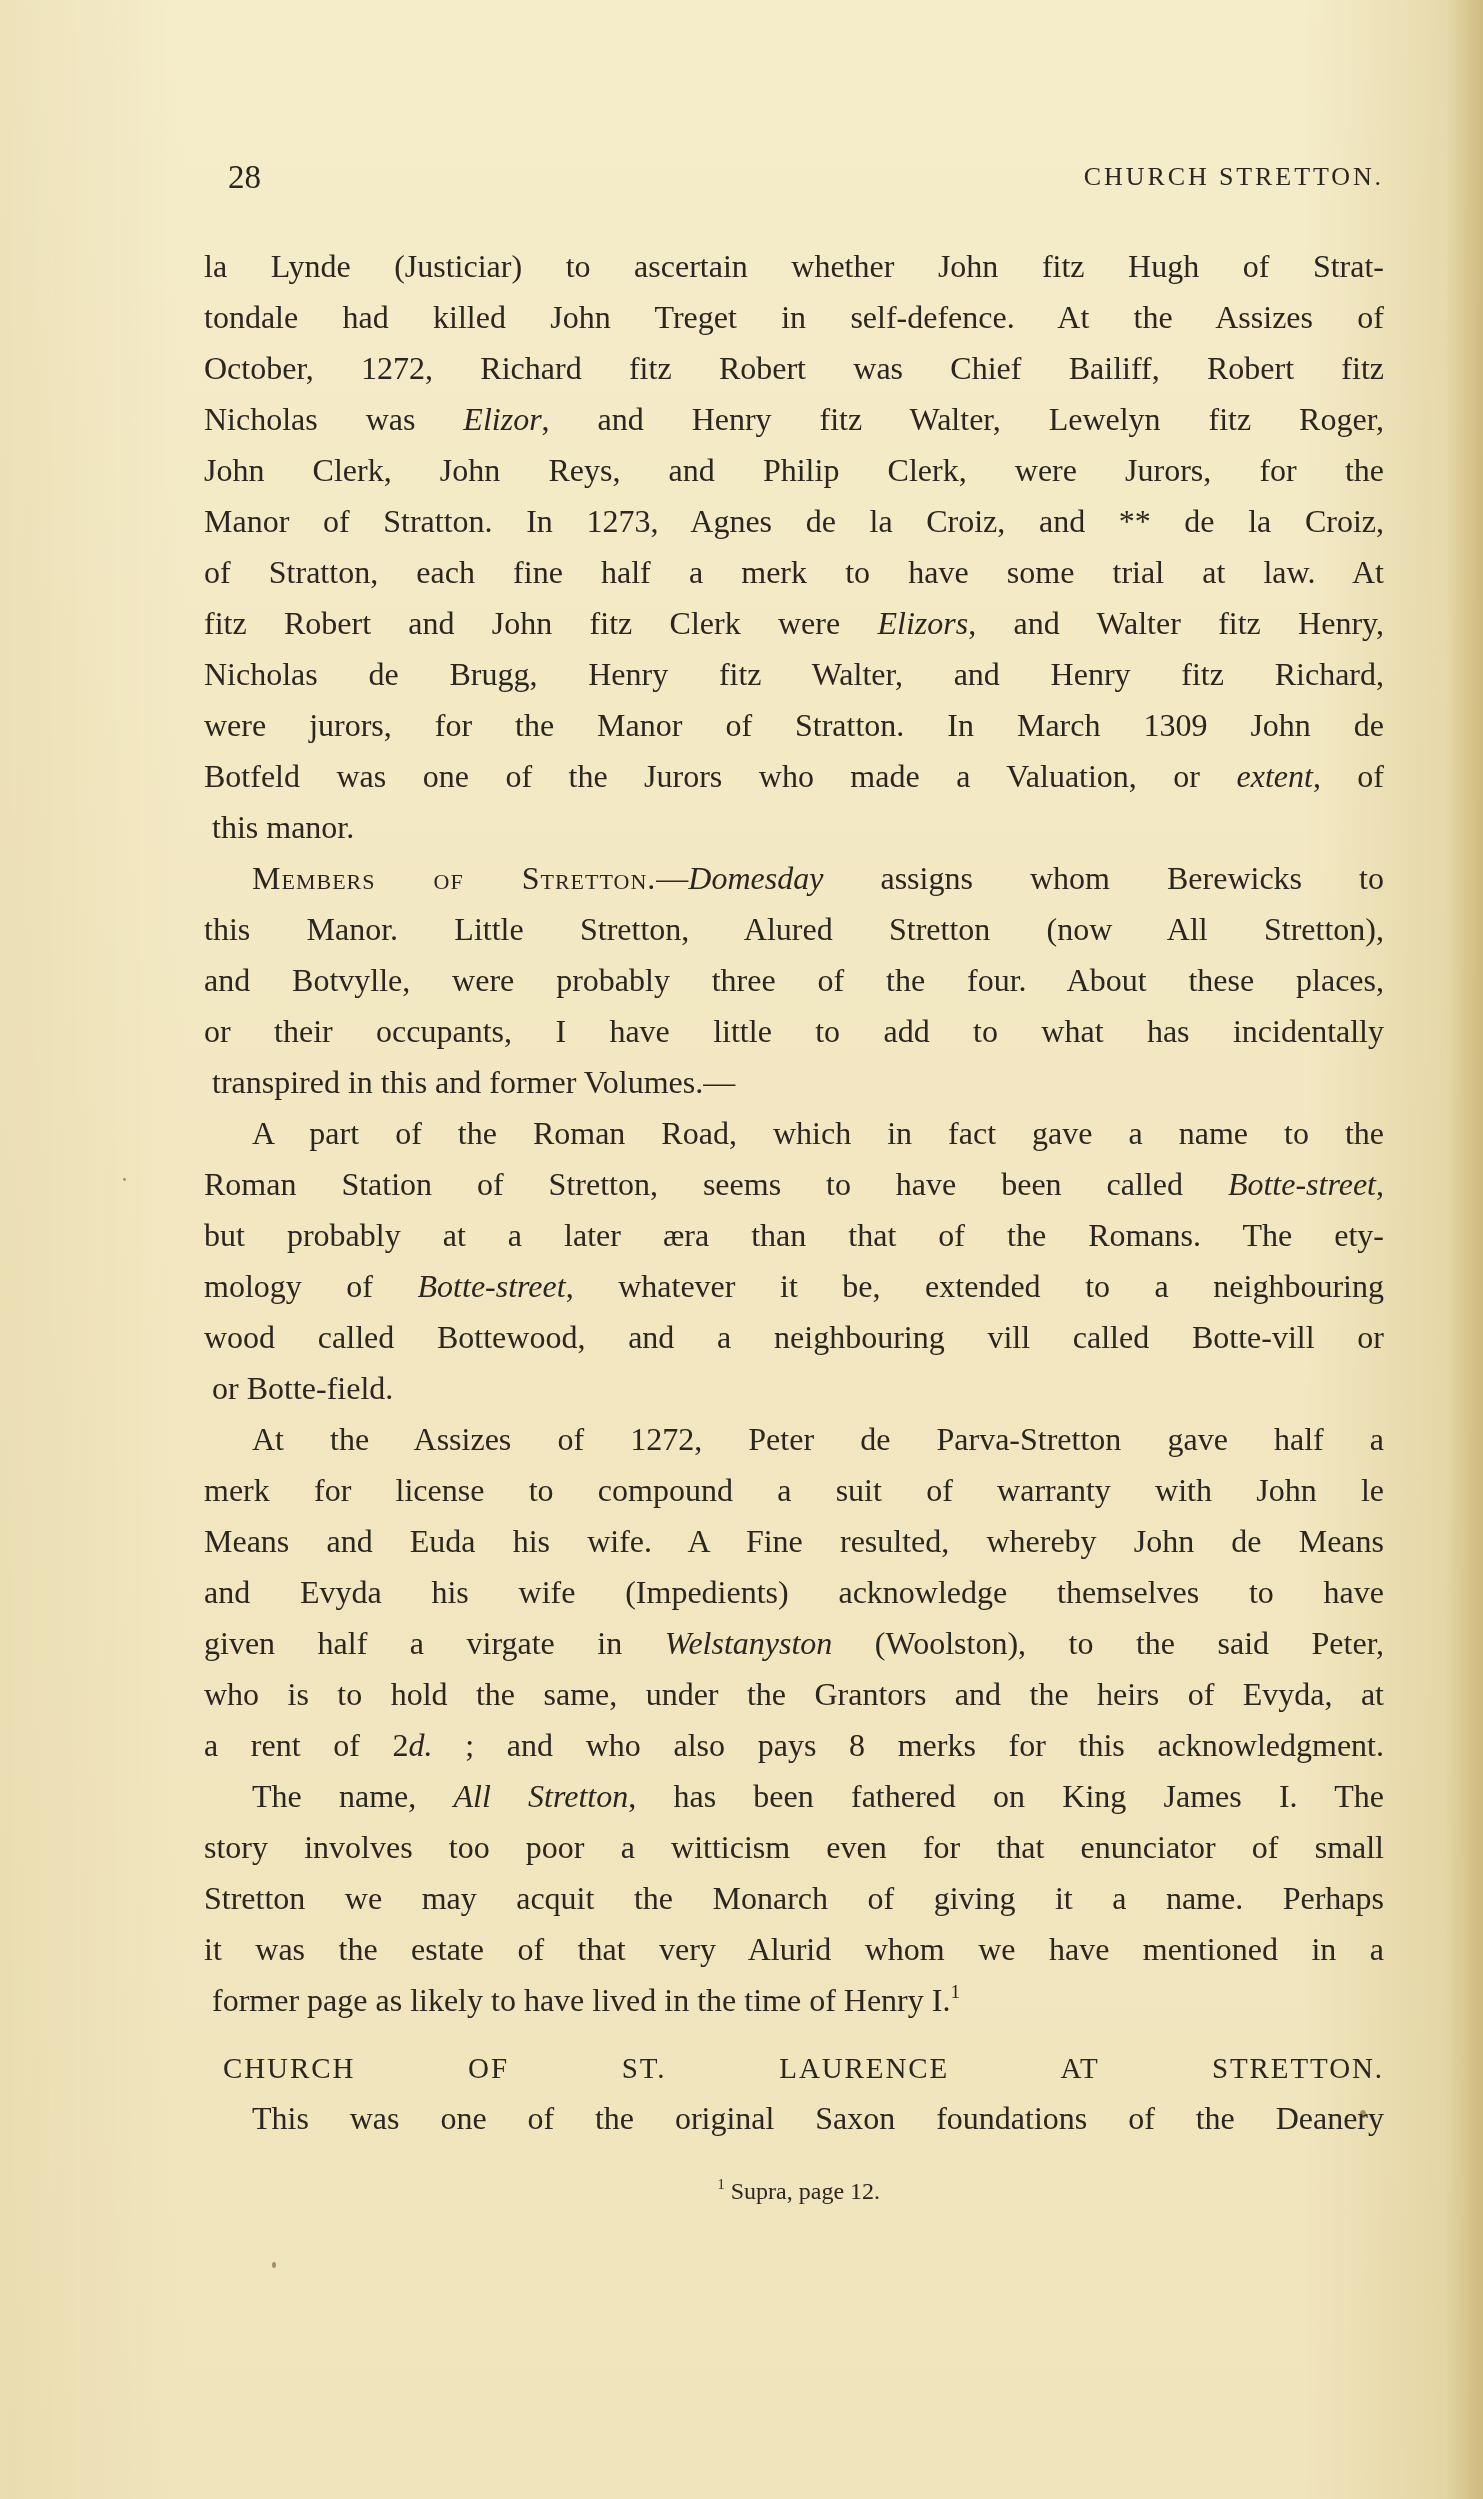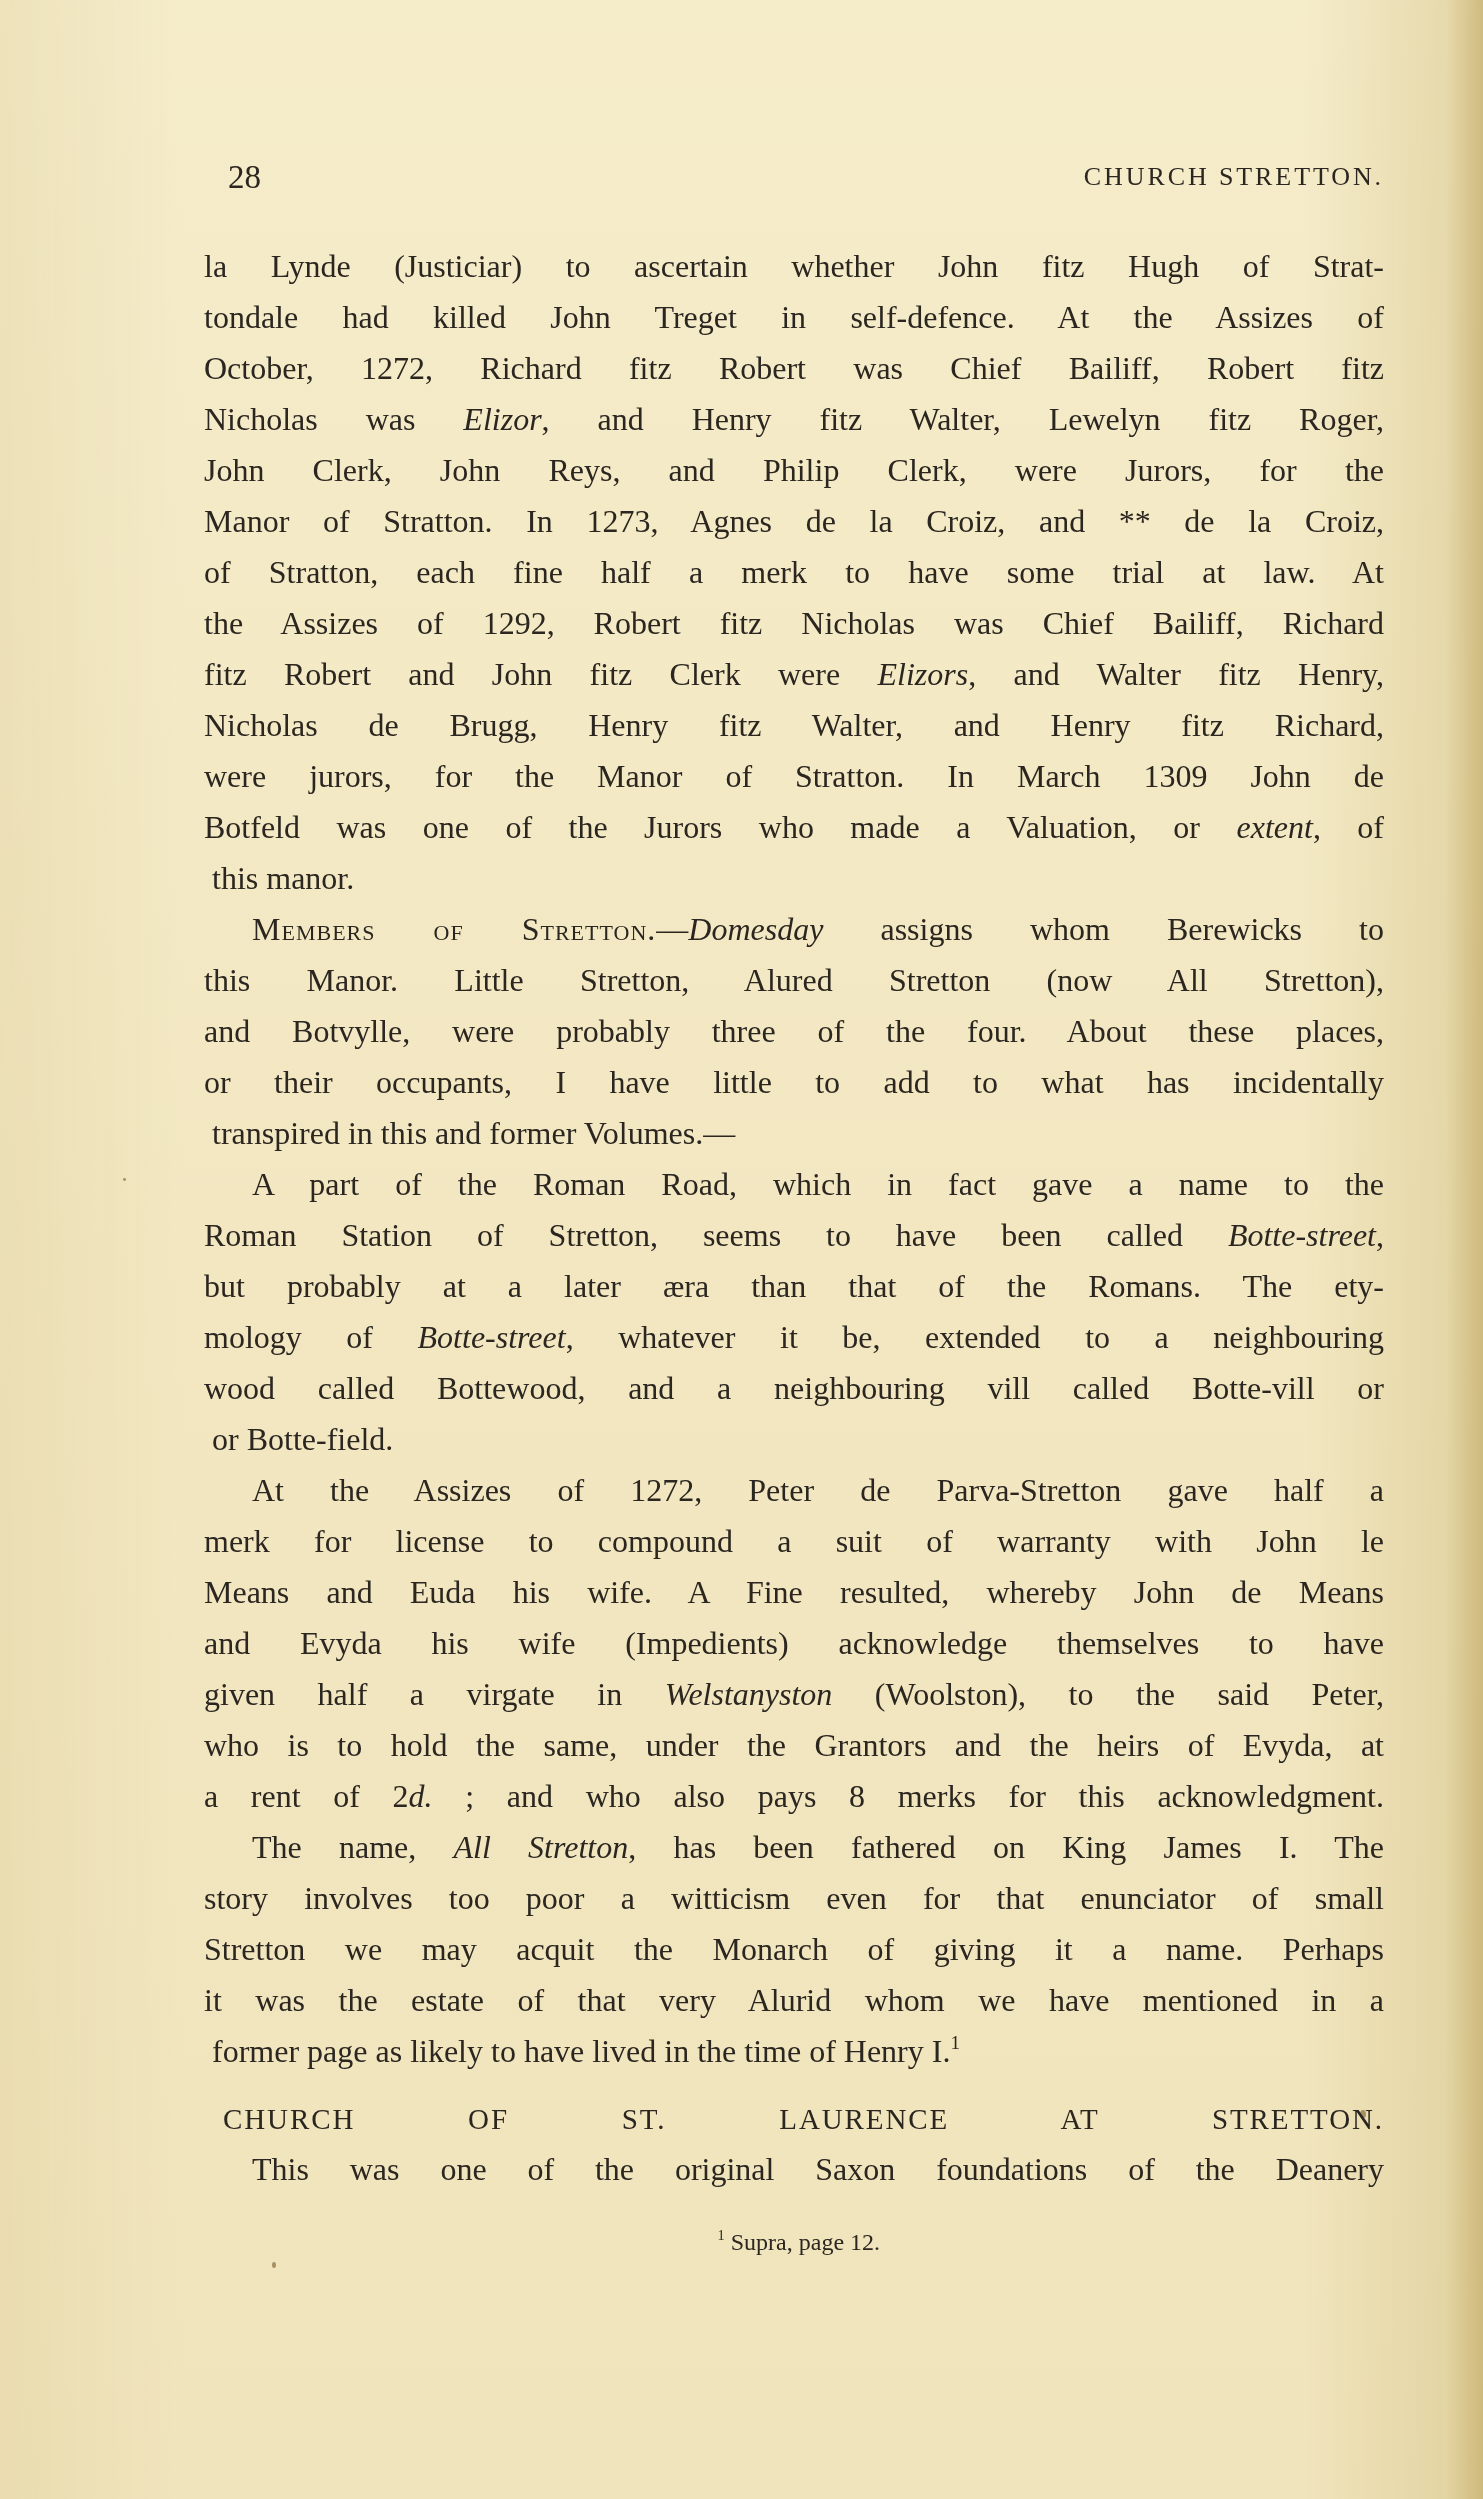--- a/index.html
+++ b/index.html
@@ -123,21 +123,20 @@
   <div class="body-text">
 
     <div>
       <span class="line">la Lynde (Justiciar) to ascertain whether John fitz Hugh of Strat-</span>
       <span class="line">tondale had killed John Treget in self-defence. At the Assizes of</span>
       <span class="line">October, 1272, Richard fitz Robert was Chief Bailiff, Robert fitz</span>
       <span class="line"><span>Nicholas was </span><em>Elizor</em><span>, and Henry fitz Walter, Lewelyn fitz Roger,</span></span>
       <span class="line">John Clerk, John Reys, and Philip Clerk, were Jurors, for the</span>
       <span class="line">Manor of Stratton. In 1273, Agnes de la Croiz, and ** de la Croiz,</span>
       <span class="line">of Stratton, each fine half a merk to have some trial at law. At</span>
-      <span class="line">the Assizes of 1292, Robert fitz Nicholas was Chief Bailiff, Richard</span>
       <span class="line"><span>fitz Robert and John fitz Clerk were </span><em>Elizors</em><span>, and Walter fitz Henry,</span></span>
       <span class="line">Nicholas de Brugg, Henry fitz Walter, and Henry fitz Richard,</span>
       <span class="line">were jurors, for the Manor of Stratton. In March 1309 John de</span>
       <span class="line"><span>Botfeld was one of the Jurors who made a Valuation, or </span><em>extent</em><span>, of</span></span>
       <span class="line last">this manor.</span>
     </div>
 
     <div>
       <span class="line indent"><span class="smallcaps">Members of Stretton.</span><span>—</span><em>Domesday</em><span> assigns whom Berewicks to</span></span>
       <span class="line">this Manor. Little Stretton, Alured Stretton (now All Stretton),</span>

